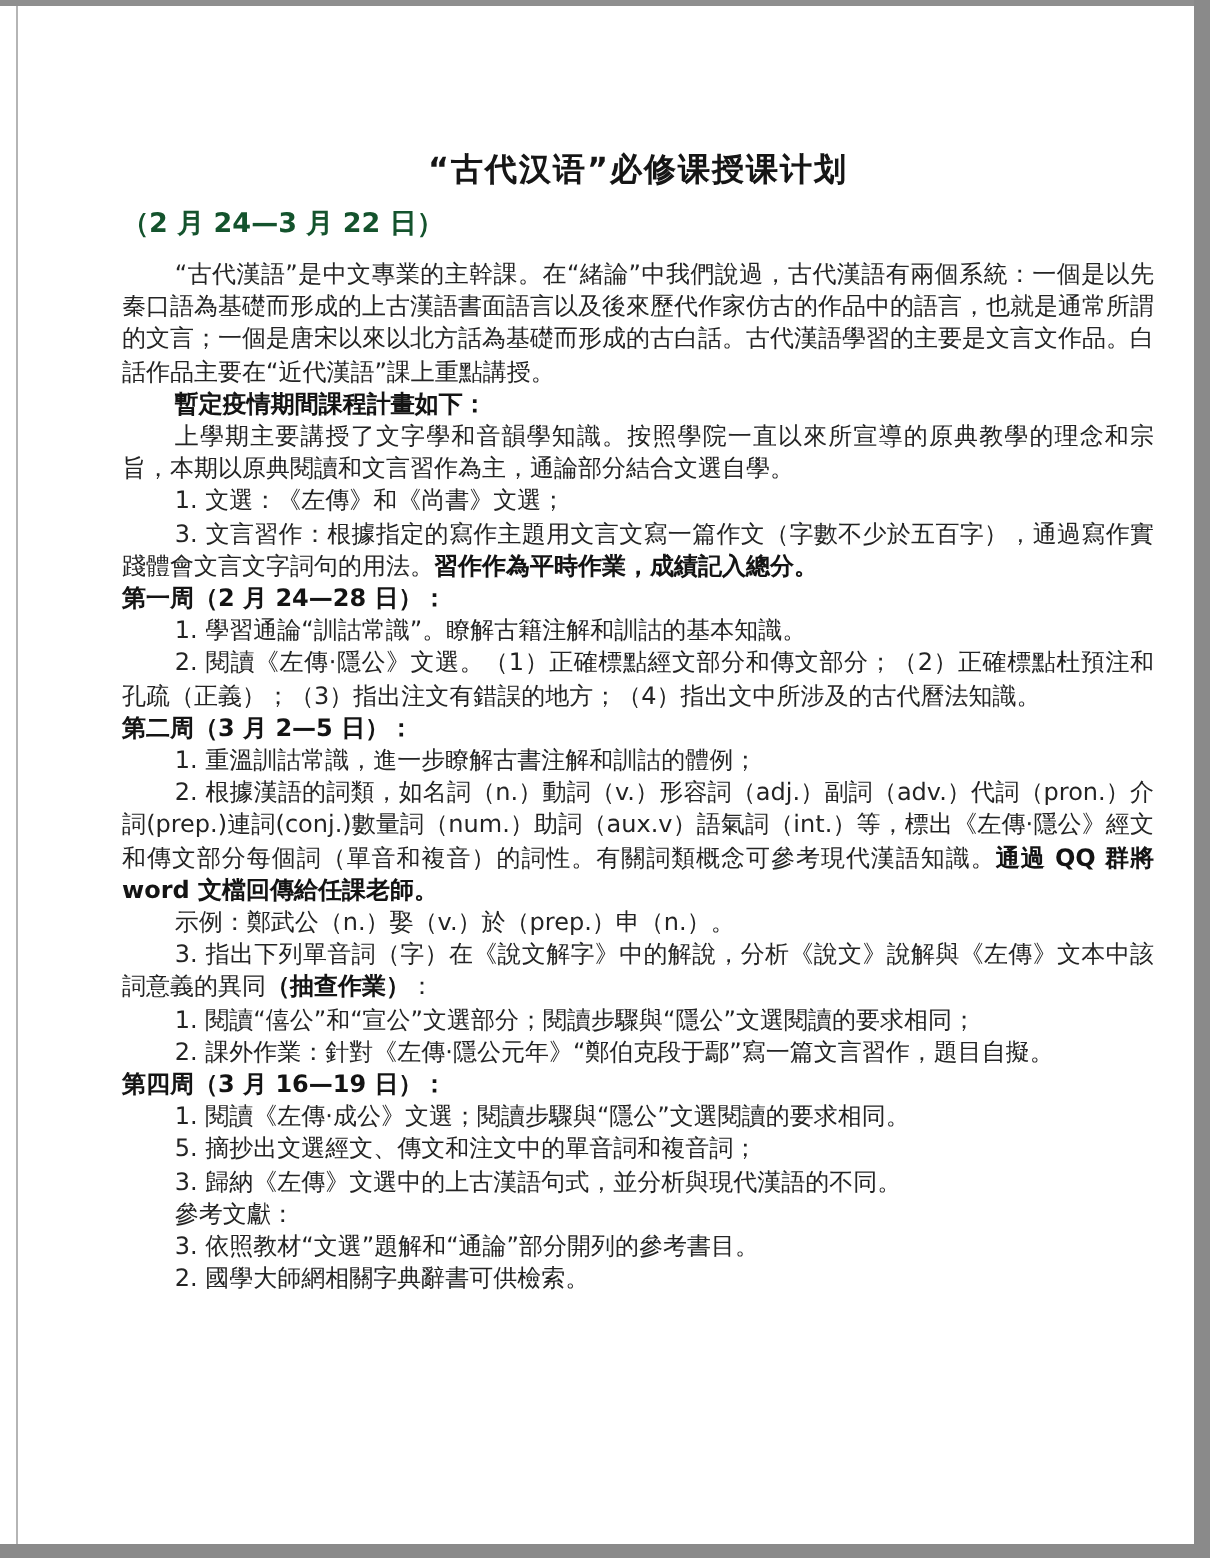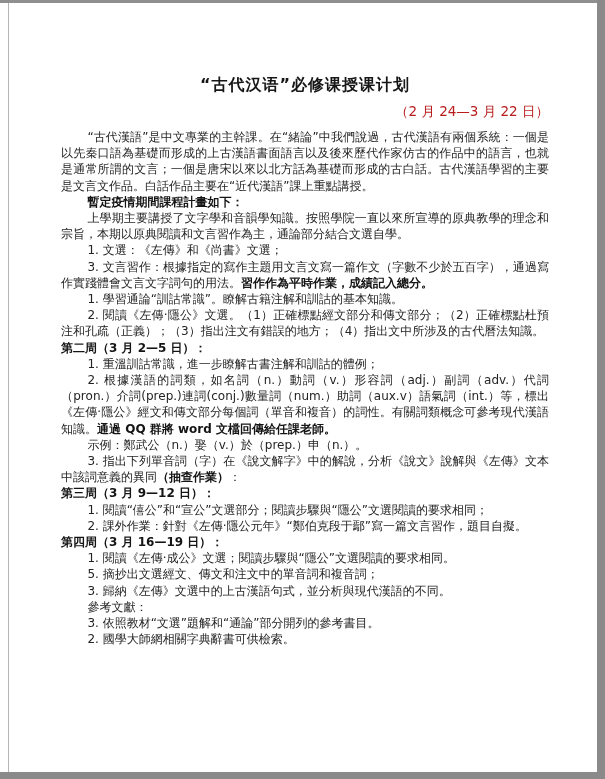--- a/index.html
+++ b/index.html
@@ -8,28 +8,28 @@
     font-family:"DejaVu Sans",sans-serif;color:#1f1f1f;overflow:hidden;
   }
   
   .frame-top{position:absolute;top:0;left:0;right:0;height:3px;background:#8f8f8f;}
   .frame-right{position:absolute;top:0;right:0;bottom:0;width:8px;background:#8a8a8a;}
   .frame-bottom{position:absolute;left:0;right:0;bottom:0;height:7px;background:#8a8a8a;}
   .frame-left{position:absolute;left:8px;top:3px;bottom:7px;width:1px;background:#b5b5b5;}
 
   .page{
     position:absolute;left:9px;top:3px;right:8px;bottom:7px;background:#ffffff;
-    box-sizing:border-box;padding:72px 48px 0 52px;overflow:hidden;
+    box-sizing:border-box;padding:72px 20px 0 52px;overflow:hidden;
   }
   .doc-title{
     margin:0 0 7px 0;text-align:center;font-size:16px;font-weight:700;
     letter-spacing:1px;color:#161616;
   }
   .doc-subtitle{
-    margin:0 0 8px 0;text-align:right;font-size:13.5px;font-weight:400;color:#b91c1c;
+    margin:0 0 8px 0;text-align:left;font-size:13.5px;font-weight:700;color:#14532d;
   }
   .doc-body p{
     margin:0;font-size:12px;line-height:16.2px;text-align:justify;
     text-justify:inter-ideograph;color:#242424;
   }
   .doc-body p.p{text-indent:2.2em;}
   .doc-body p.h{text-indent:0;font-weight:700;color:#141414;}
   .doc-body p.list{text-indent:3.6em;letter-spacing:2px;}
   .doc-body span.b{font-weight:700;color:#141414;}
 </style>
@@ -43,28 +43,28 @@
 
 <div class="page">
   <h1 class="doc-title">“古代汉语”必修课授课计划</h1>
   <h2 class="doc-subtitle">（2 月 24—3 月 22 日）</h2>
   <div class="doc-body">
       <p class="p"><span>“古代漢語”是中文專業的主幹課。在“緒論”中我們說過，古代漢語有兩個系統：一個是以先秦口語為基礎而形成的上古漢語書面語言以及後來歷代作家仿古的作品中的語言，也就是通常所謂的文言；一個是唐宋以來以北方話為基礎而形成的古白話。古代漢語學習的主要是文言文作品。白話作品主要在“近代漢語”課上重點講授。</span></p>
       <p class="p"><span class="b">暫定疫情期間課程計畫如下：</span></p>
       <p class="p"><span>上學期主要講授了文字學和音韻學知識。按照學院一直以來所宣導的原典教學的理念和宗旨，本期以原典閱讀和文言習作為主，通論部分結合文選自學。</span></p>
       <p class="p"><span>1. 文選：《左傳》和《尚書》文選；</span></p>
       <p class="p"><span>3. 文言習作：根據指定的寫作主題用文言文寫一篇作文（字數不少於五百字），通過寫作實踐體會文言文字詞句的用法。</span><span class="b">習作作為平時作業，成績記入總分。</span></p>
+      <p class="h"><span class="b">第一周（2 月 24—28 日）：</span></p>
       <p class="p"><span>1. 學習通論“訓詁常識”。瞭解古籍注解和訓詁的基本知識。</span></p>
       <p class="p"><span>2. 閱讀《左傳·隱公》文選。（1）正確標點經文部分和傳文部分；（2）正確標點杜預注和孔疏（正義）；（3）指出注文有錯誤的地方；（4）指出文中所涉及的古代曆法知識。</span></p>
       <p class="h"><span class="b">第二周（3 月 2—5 日）：</span></p>
       <p class="p"><span>1. 重溫訓詁常識，進一步瞭解古書注解和訓詁的體例；</span></p>
       <p class="p"><span>2. 根據漢語的詞類，如名詞（n.）動詞（v.）形容詞（adj.）副詞（adv.）代詞（pron.）介詞(prep.)連詞(conj.)數量詞（num.）助詞（aux.v）語氣詞（int.）等，標出《左傳·隱公》經文和傳文部分每個詞（單音和複音）的詞性。有關詞類概念可參考現代漢語知識。</span><span class="b">通過 QQ 群將 word 文檔回傳給任課老師。</span></p>
       <p class="p"><span>示例：鄭武公（n.）娶（v.）於（prep.）申（n.）。</span></p>
       <p class="p"><span>3. 指出下列單音詞（字）在《說文解字》中的解說，分析《說文》說解與《左傳》文本中該詞意義的異同</span><span class="b">（抽查作業）</span><span>：</span></p>
-      <p class="h"><span class="b">第三周（3 月 9—12 日）：</span></p>
       <p class="p"><span>1. 閱讀“僖公”和“宣公”文選部分；閱讀步驟與“隱公”文選閱讀的要求相同；</span></p>
       <p class="p"><span>2. 課外作業：針對《左傳·隱公元年》“鄭伯克段于鄢”寫一篇文言習作，題目自擬。</span></p>
       <p class="h"><span class="b">第四周（3 月 16—19 日）：</span></p>
       <p class="p"><span>1. 閱讀《左傳·成公》文選；閱讀步驟與“隱公”文選閱讀的要求相同。</span></p>
       <p class="p"><span>5. 摘抄出文選經文、傳文和注文中的單音詞和複音詞；</span></p>
       <p class="p"><span>3. 歸納《左傳》文選中的上古漢語句式，並分析與現代漢語的不同。</span></p>
       <p class="p"><span>參考文獻：</span></p>
       <p class="p"><span>3. 依照教材“文選”題解和“通論”部分開列的參考書目。</span></p>
       <p class="p"><span>2. 國學大師網相關字典辭書可供檢索。</span></p>
     </div>

